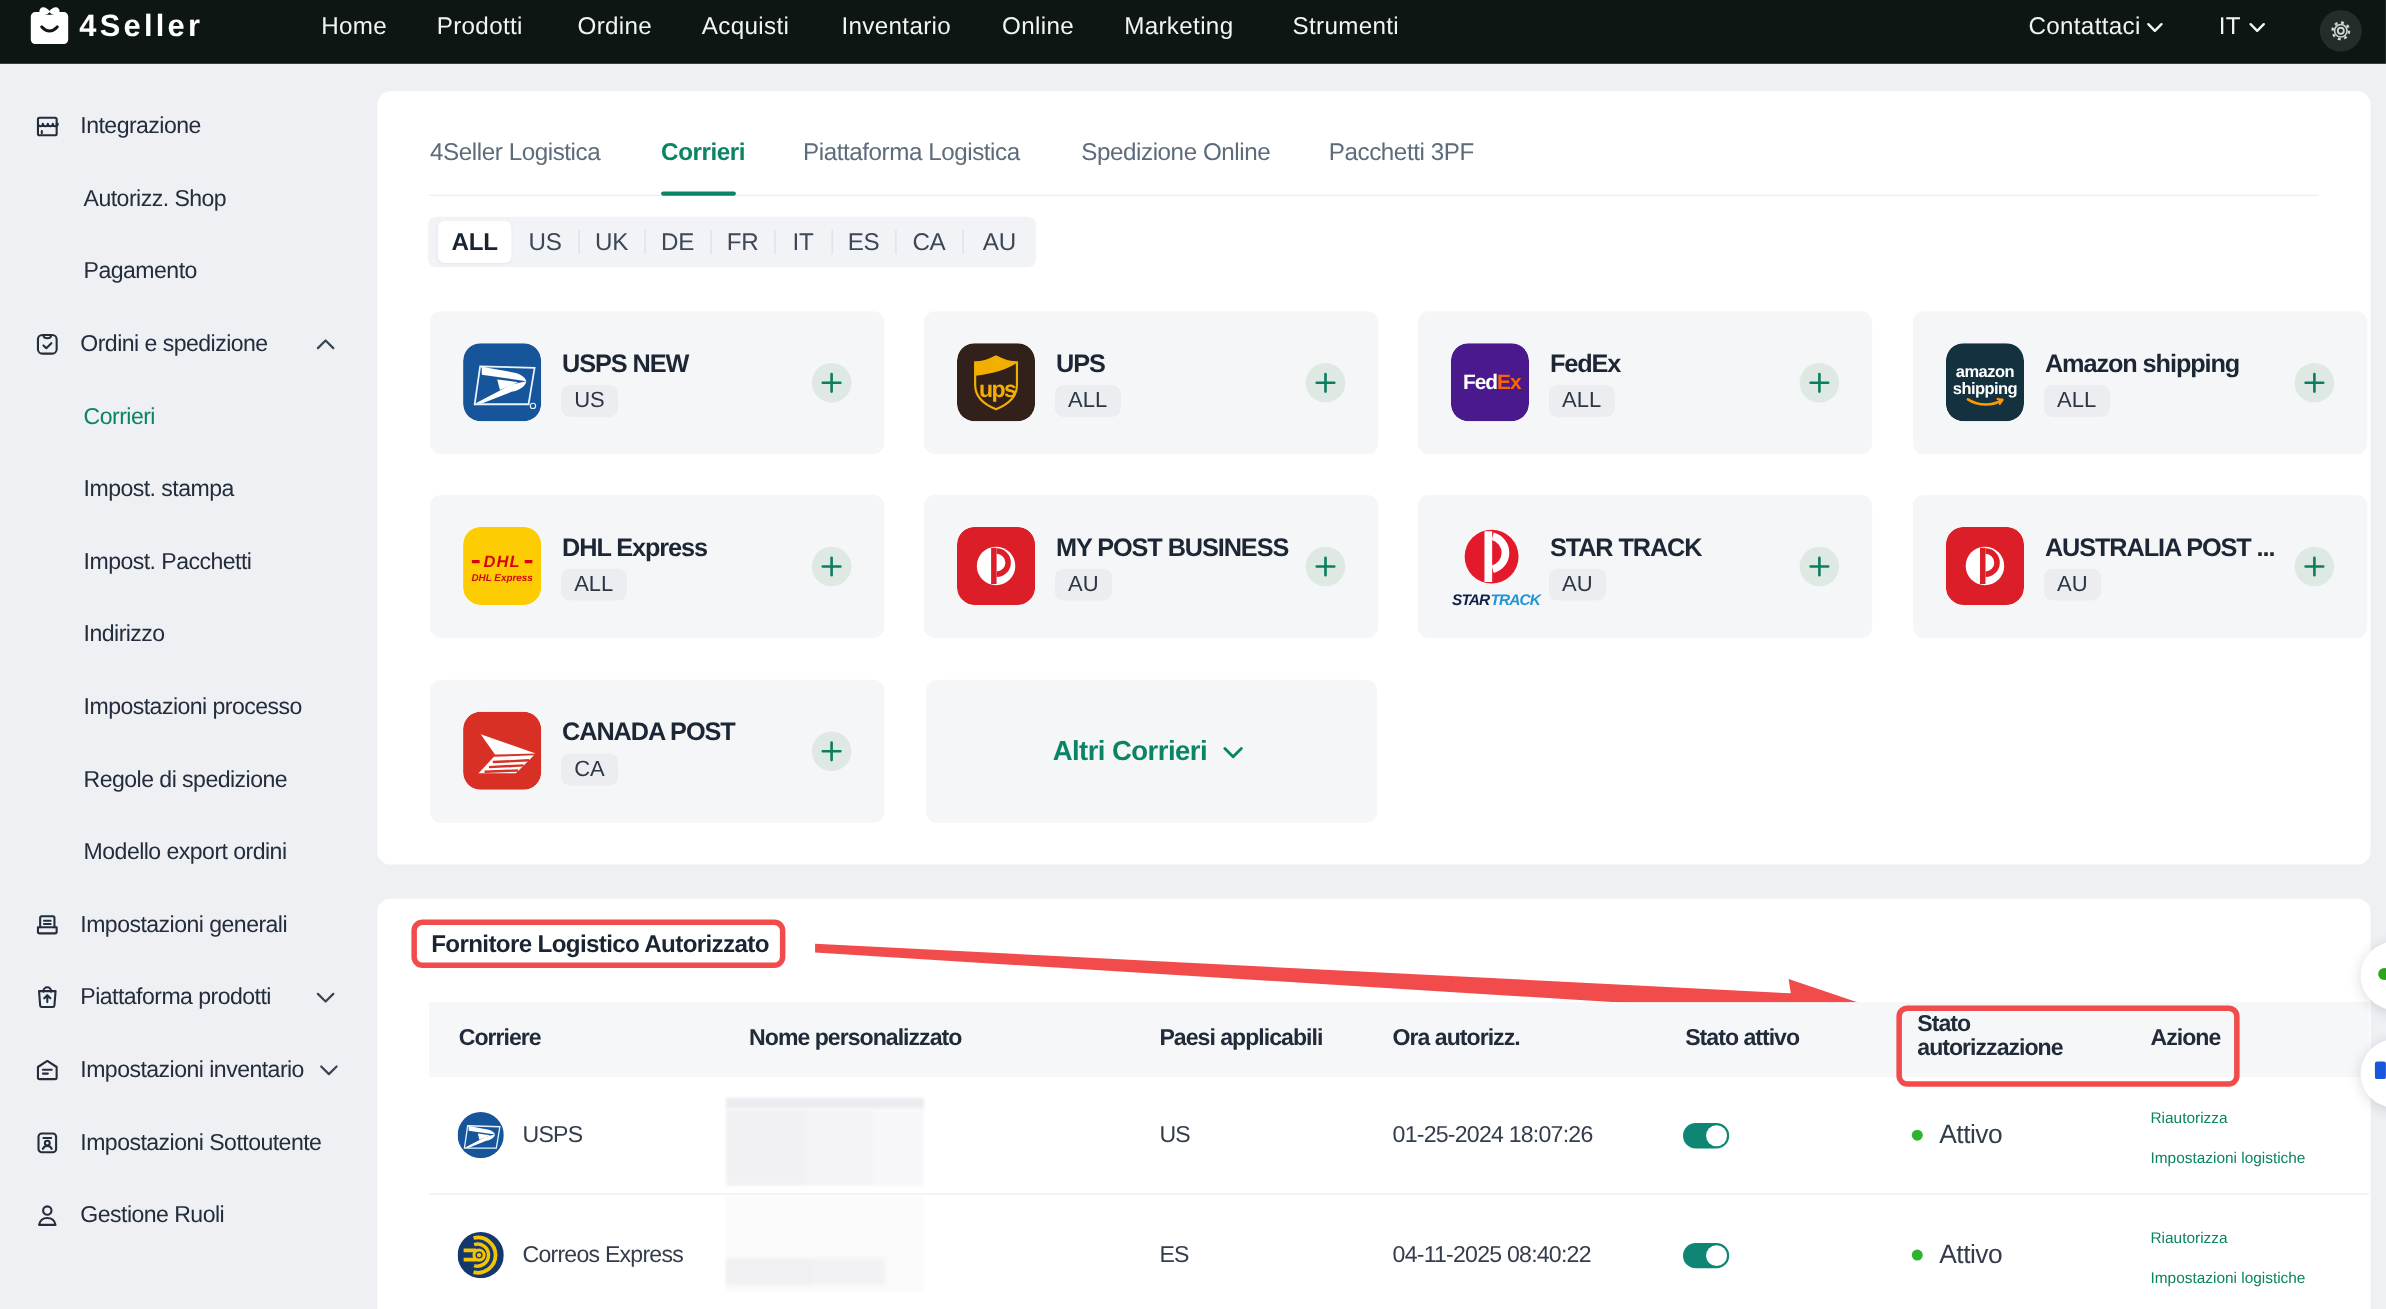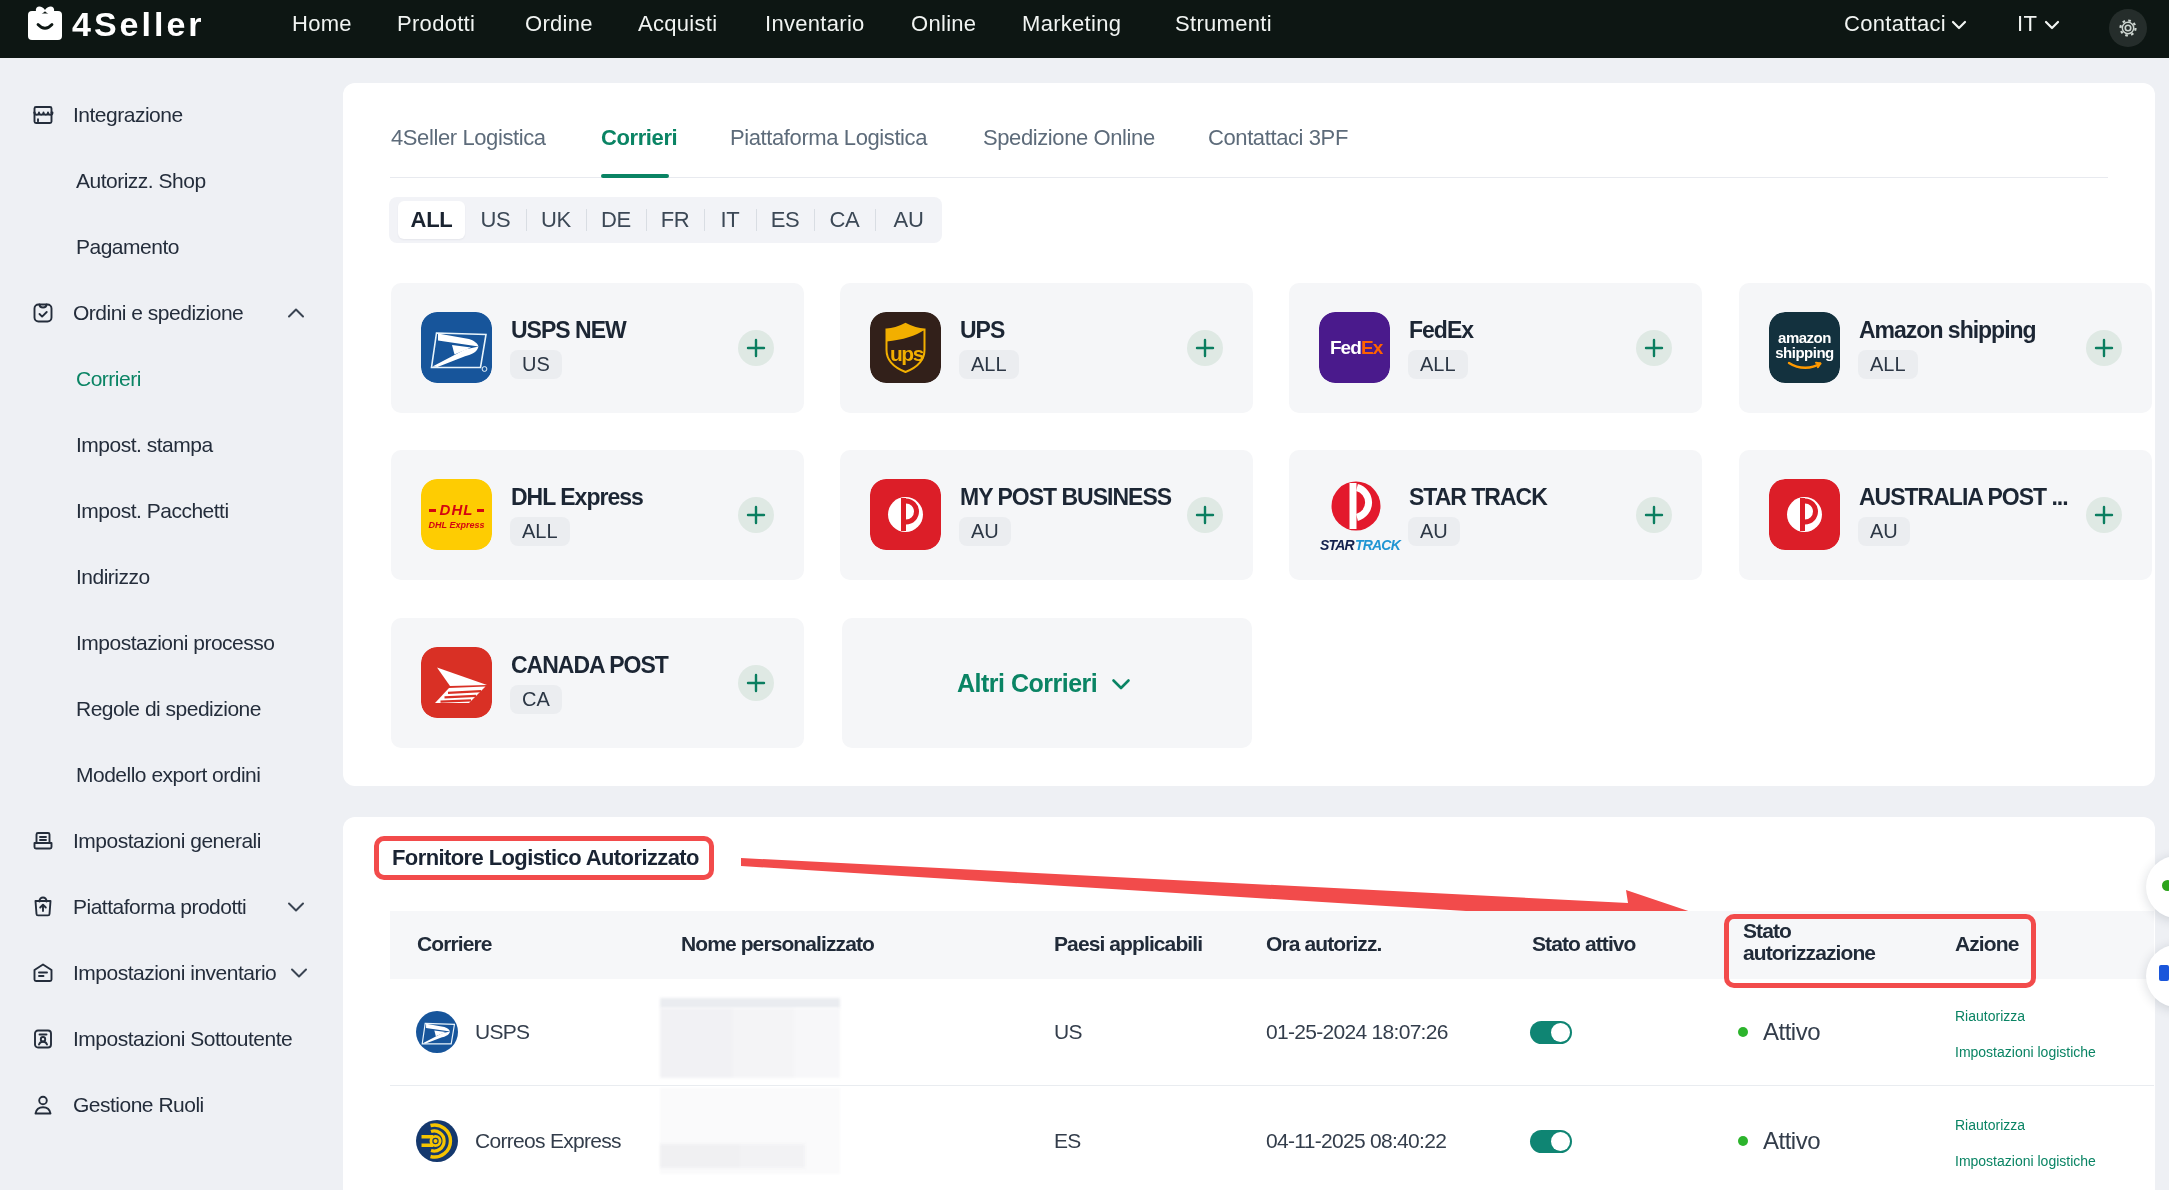--- a/index.html
+++ b/index.html
@@ -3,21 +3,21 @@
 <meta charset="utf-8">
 <style>
 * { margin:0; padding:0; box-sizing:border-box; }
 html,body { width:2169px; height:1190px; overflow:hidden; }
 body { font-family:"Liberation Sans", sans-serif; background:#eef0f4; position:relative; }
 .abs { position:absolute; }
 
 
 #nav { position:absolute; left:0; top:0; width:2169px; height:58px; background:#0d1613; }
 .navitem { position:absolute; top:0; height:47px; line-height:47px; color:#f1f4f2; font-size:22px; letter-spacing:0.3px; }
-#logo-text { position:absolute; left:72px; top:4px; height:40px; line-height:40px; color:#ffffff; font-size:34px; font-weight:bold; letter-spacing:3px; }
+#logo-text { position:absolute; left:72px; top:4px; height:40px; line-height:40px; color:#ffffff; font-size:28px; font-weight:bold; letter-spacing:3px; }
 
 
 .side-item { position:absolute; height:30px; line-height:30px; font-size:21px; letter-spacing:-0.5px; color:#242d3b; }
 .side-item.green { color:#0a8464; }
 .side-icon { position:absolute; left:31px; width:24px; height:24px; }
 
 
 #card1 { position:absolute; left:343px; top:83px; width:1812px; height:703px; background:#ffffff; border-radius:12px; }
 #card2 { position:absolute; left:343px; top:817px; width:1812px; height:443px; background:#ffffff; border-radius:12px 12px 0 0; }
 
@@ -149,21 +149,21 @@
   <circle cx="12" cy="7.5" r="3.8"></circle>
   <path d="M4.5 20.5 c0.8 -4 3.8 -6.2 7.5 -6.2 s6.7 2.2 7.5 6.2 z"></path>
 </svg>
 <div class="side-item" style="left:73px;top:1090px">Gestione Ruoli</div>
 
 <div id="card1"></div>
 <div class="tab" style="left:391px">4Seller Logistica</div>
 <div class="tab active" style="left:601px">Corrieri</div>
 <div class="tab" style="left:730px">Piattaforma Logistica</div>
 <div class="tab" style="left:983px">Spedizione Online</div>
-<div class="tab" style="left:1208px">Contattaci 3PF</div>
+<div class="tab" style="left:1208px">Pacchetti 3PF</div>
 <div id="tabline"></div>
 <div id="tabunderline"></div>
 
 <div id="pills"></div>
 <div class="pill active" style="left:398px;width:67px">ALL</div>
 <div class="pill" style="left:465px;width:61px">US</div>
 <div class="pill" style="left:526px;width:60px">UK</div>
 <div class="pill" style="left:586px;width:60px">DE</div>
 <div class="pill" style="left:646px;width:58px">FR</div>
 <div class="pill" style="left:704px;width:52px">IT</div>

